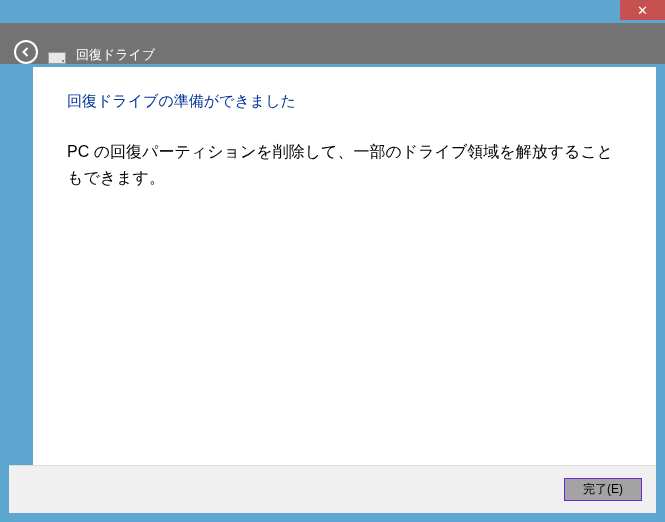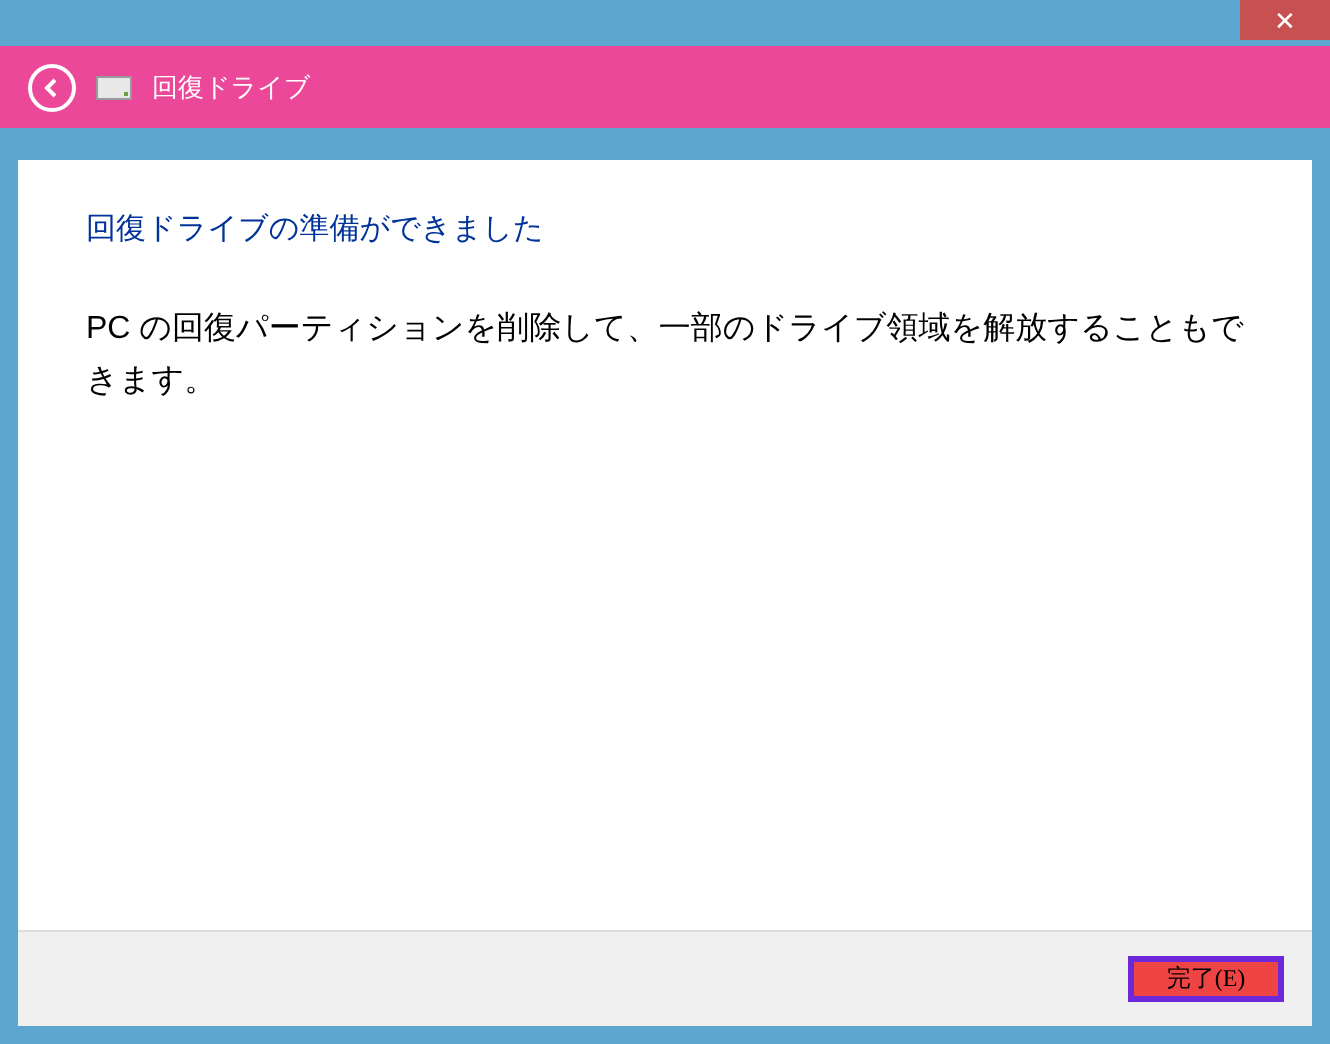--- a/index.html
+++ b/index.html
@@ -29,23 +29,23 @@
       background: #c75050;
       color: #fff;
       display: flex;
       align-items: center;
       justify-content: center;
       cursor: pointer;
       font-size: 13px;
     }
     .header {
       height: 41px;
-      background: #ec4899;
+      background: #737373;
       display: flex;
-      align-items: center;
+      align-items: flex-end;
       padding-left: 14px;
       gap: 10px;
     }
     .back-btn {
       width: 24px;
       height: 24px;
       border: 2px solid #fff;
       border-radius: 50%;
       display: flex;
       align-items: center;
@@ -72,22 +72,23 @@
       width: 2px;
       height: 2px;
       background: #6b9e3f;
     }
     .window-title {
       color: #fff;
       font-size: 13px;
     }
     .content-wrapper {
       background: #5da6cf;
-      padding: 16px 9px 9px 9px;
+      padding: 3px 9px 9px 9px;
       height: calc(522px - 64px);
+      margin-left: 24px;
     }
     .content {
       background: #fff;
       height: 100%;
       padding: 25px 34px 14px 34px;
       position: relative;
     }
     .heading {
       color: #003399;
       font-size: 15px;
@@ -119,24 +120,24 @@
       background: #f0f0f0;
       border-top: 1px solid #ddd;
       display: flex;
       align-items: center;
       justify-content: flex-end;
       padding-right: 14px;
     }
     .finish-btn {
       min-width: 78px;
       height: 23px;
-      background: #ef4444;
-      border: 3px solid #6d28d9;
+      background: #a3a3a3;
+      border: 1px solid #6d28d9;
       font-size: 12px;
-      font-family: Liberation Serif, serif;
+      font-family: Liberation Sans, sans-serif;
       cursor: pointer;
       padding: 0 10px;
     }
   </style>
 </head>
 <body>
 
 <div class="titlebar">
   <div class="close-btn">
     <span>✕</span>

